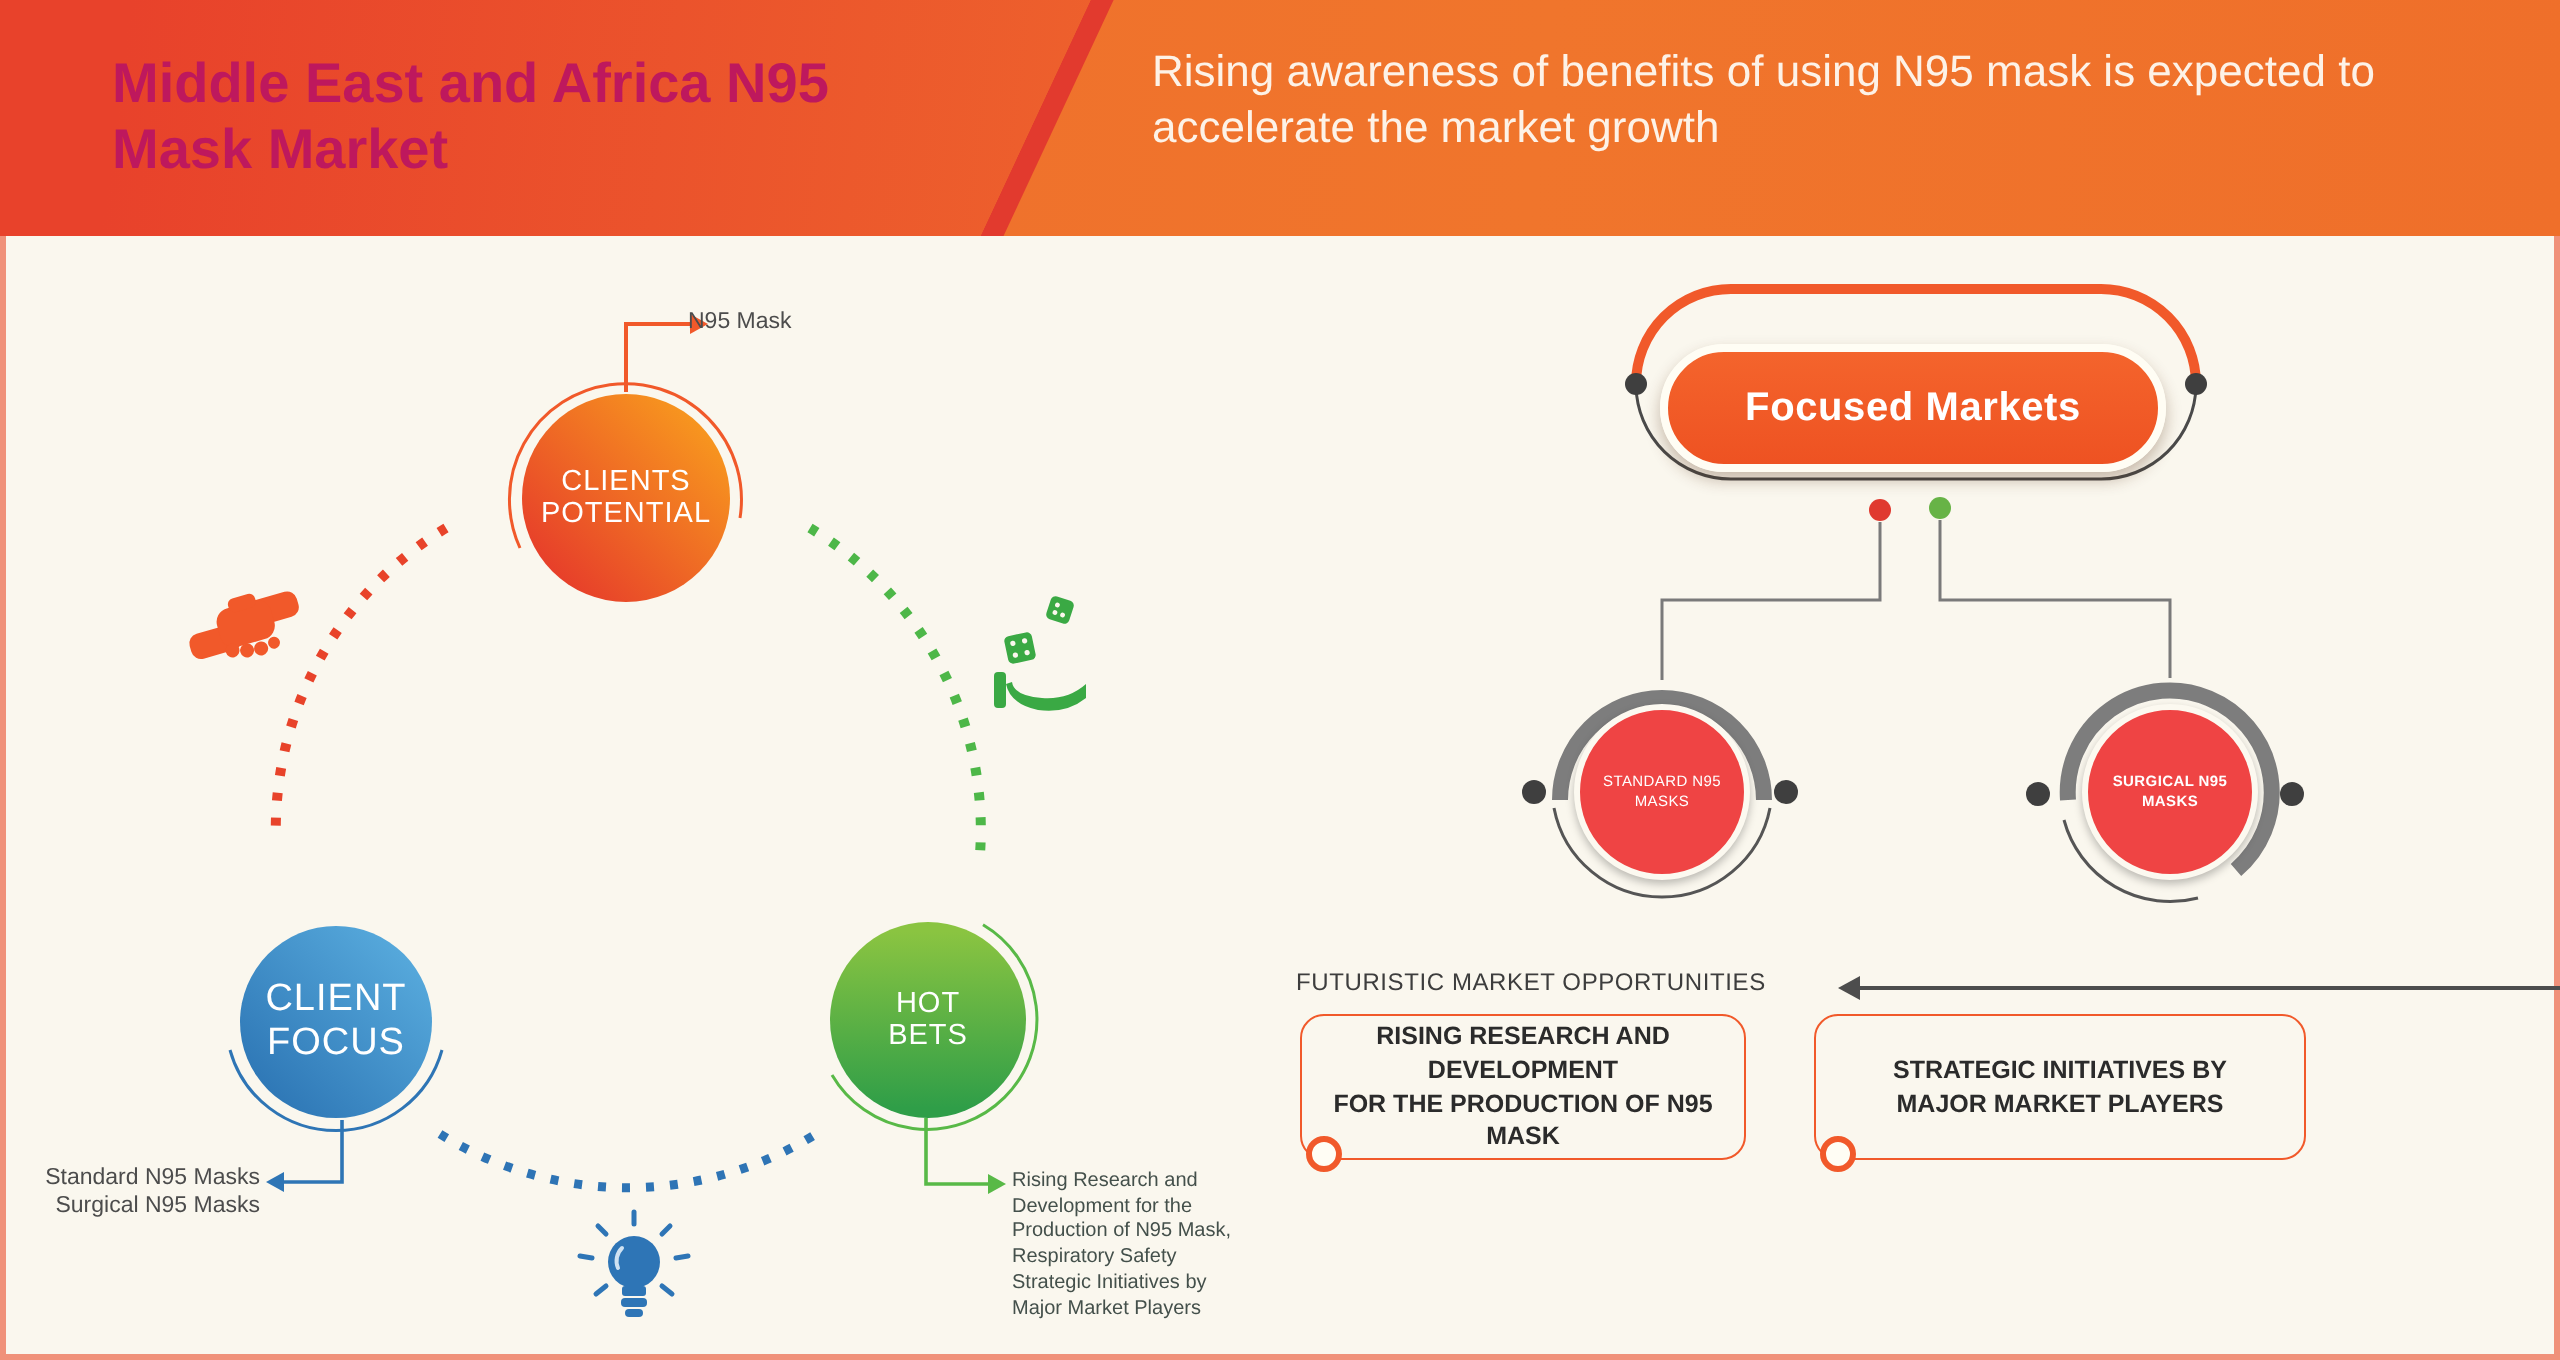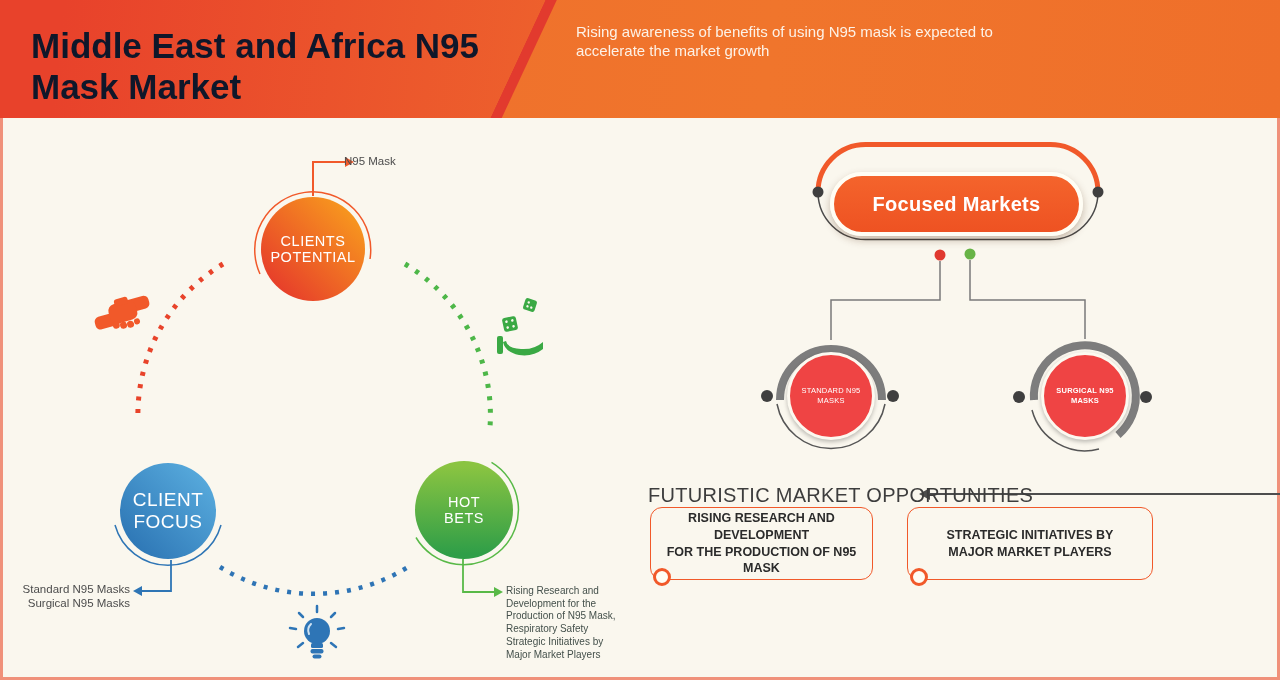--- a/index.html
+++ b/index.html
@@ -8,23 +8,23 @@
   .abs{position:absolute;}
 
   
   .header-base{left:0;top:0;width:1280px;height:118px;
     background:linear-gradient(96deg,#ee6c2c,#f0752c 60%,#ef6f2a);}
   .header-stripe{left:0;top:0;width:1280px;height:118px;
     clip-path:polygon(42.6% 0,43.5% 0,39.2% 100%,38.3% 100%);background:#e23a2e;}
   .header-left{left:0;top:0;width:1280px;height:118px;
     clip-path:polygon(0 0,42.6% 0,38.3% 100%,0 100%);
     background:linear-gradient(97deg,#e8422b 5%,#ef6a2d 55%,#f9a035 98%);}
-  .title{left:31px;top:26px;width:450px;color:#0f172a;font-size:35px;font-weight:700;
+  .title{left:56px;top:26px;width:450px;color:#be185d;font-size:28px;font-weight:700;
     line-height:1.17;white-space:pre-line;}
-  .subtitle{left:576px;top:22px;width:640px;color:#fdf2e7;font-size:15px;font-weight:400;
+  .subtitle{left:576px;top:22px;width:640px;color:#fdf2e7;font-size:22px;font-weight:400;
     line-height:1.27;white-space:pre-line;}
 
   
   .body-bg{left:0;top:118px;width:1274px;height:559px;background:#faf7ee;
     border-left:3px solid #f0917a;border-right:3px solid #f0917a;border-bottom:3px solid #f0917a;}
   svg.overlay{position:absolute;left:0;top:0;pointer-events:none;}
 
   
   .circle{border-radius:50%;display:flex;align-items:center;justify-content:center;
     text-align:center;color:#fff;white-space:pre-line;letter-spacing:.5px;font-weight:500;}
@@ -47,21 +47,21 @@
     display:flex;align-items:center;justify-content:center;color:#fff;
     font-size:20px;font-weight:700;letter-spacing:.3px;}
   .gray-circle{border-radius:50%;background:#ef4444;border:3px solid #fcf9f0;
     box-sizing:border-box;display:flex;align-items:center;justify-content:center;
     text-align:center;color:#fff;font-size:7.5px;font-weight:500;letter-spacing:.2px;
     line-height:1.3;white-space:pre-line;box-shadow:0 2px 4px rgba(0,0,0,.25);}
   .gc1{left:787px;top:352px;width:88px;height:88px;}
   .gc2{left:1041px;top:352px;width:88px;height:88px;font-weight:bold;}
 
   
-  .opp-heading{left:648px;top:484px;font-size:20px;font-weight:500;color:#3d3d3d;
+  .opp-heading{left:648px;top:484px;font-size:12px;font-weight:500;color:#3d3d3d;
     letter-spacing:.3px;}
   .opp-box{border:1.6px solid #f1592a;border-radius:12px;box-sizing:border-box;
     display:flex;align-items:center;justify-content:center;text-align:center;
     color:#2b2b2b;font-size:12.5px;font-weight:700;line-height:1.35;white-space:pre-line;}
   .ob1{left:650px;top:507px;width:223px;height:73px;}
   .ob2{left:907px;top:507px;width:246px;height:73px;}
   .corner-dot{position:absolute;left:2px;top:60px;width:18px;height:18px;border-radius:50%;
     background:#fffdf4;border:3px solid #f1592a;box-sizing:border-box;}
 </style>
 </head>

